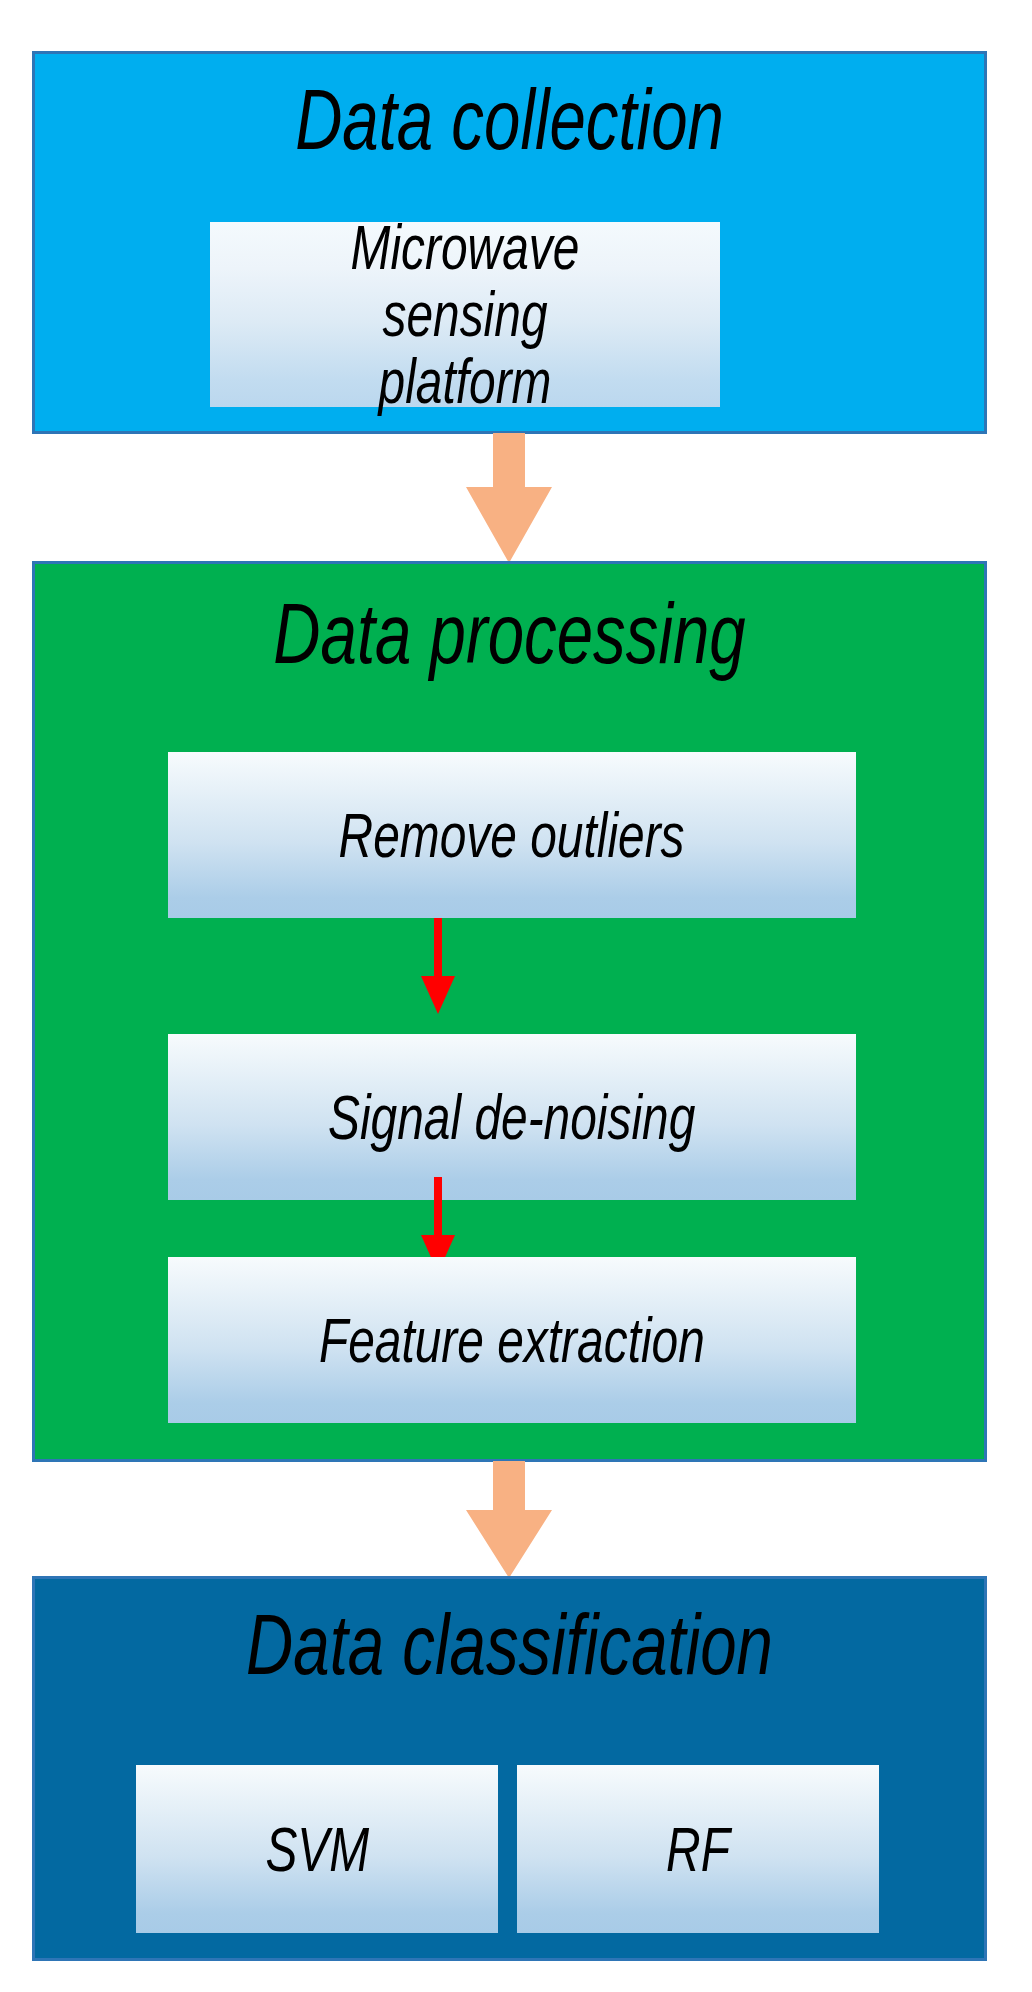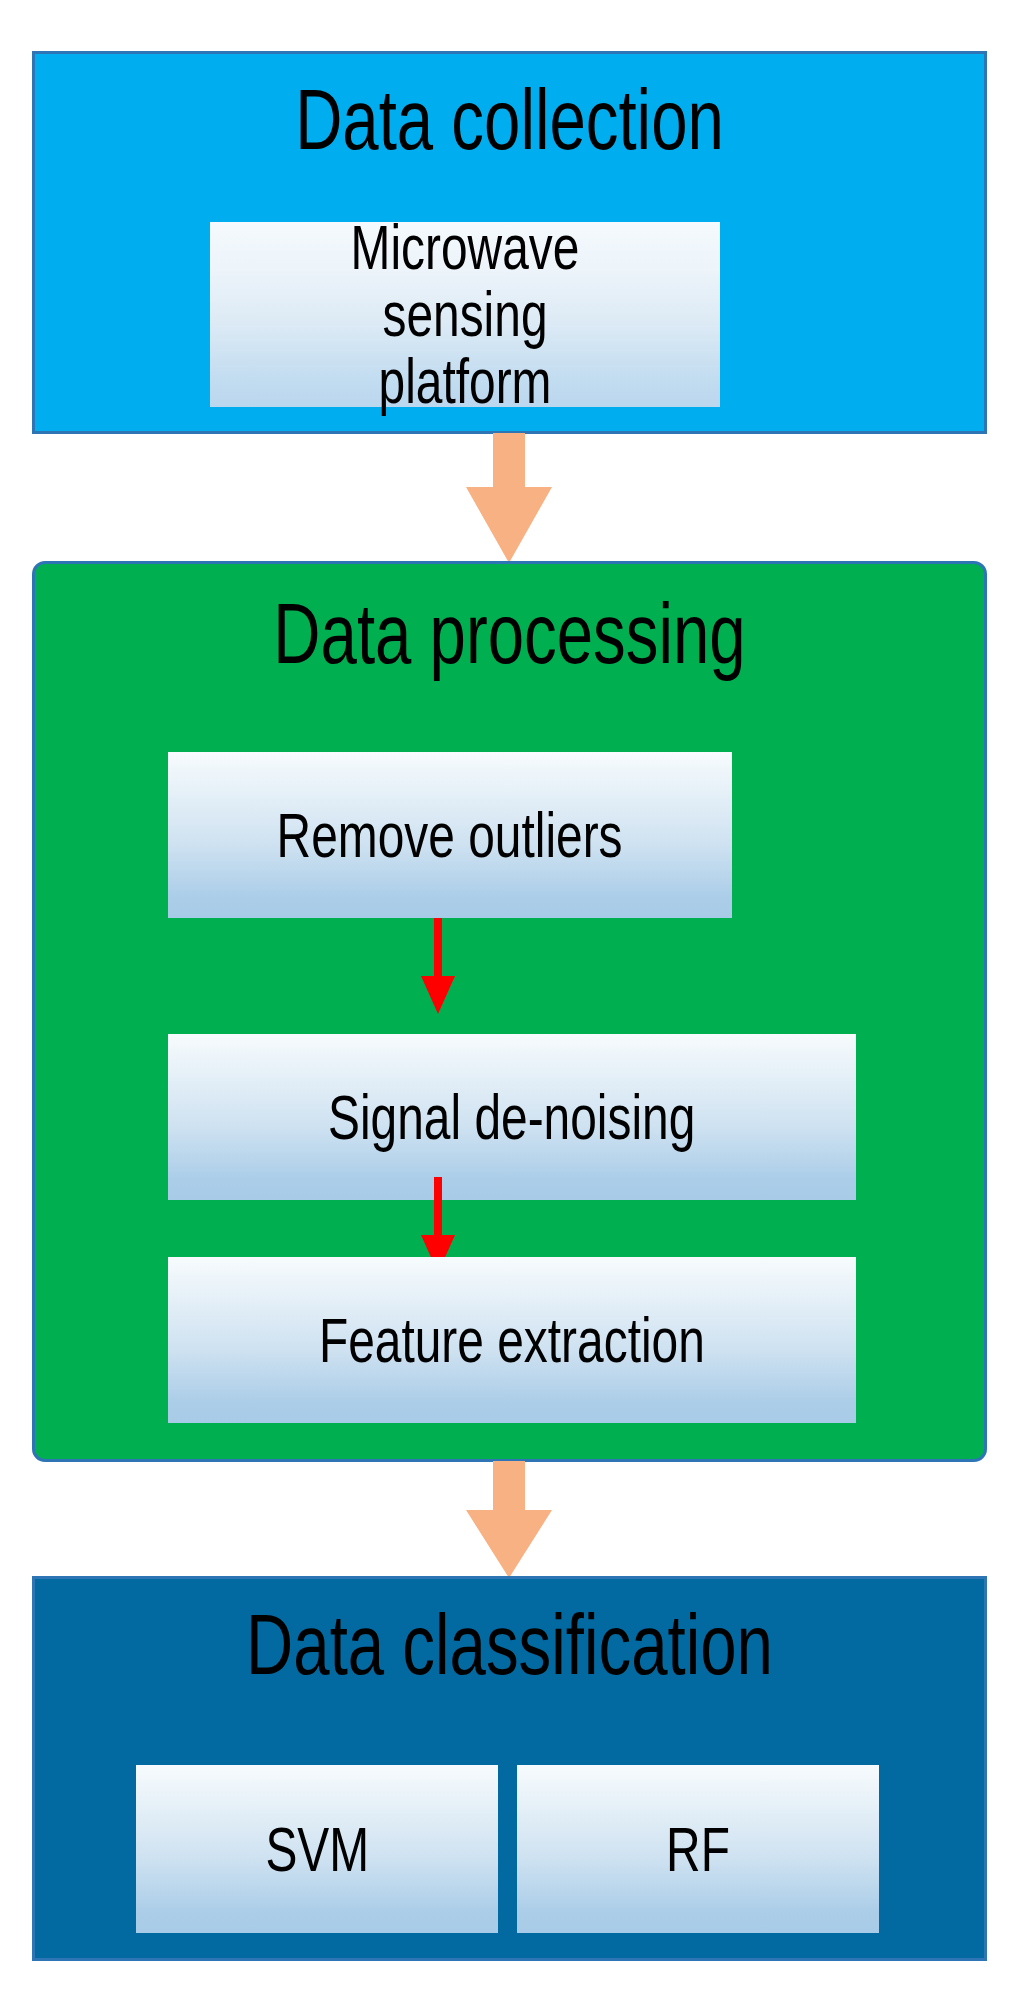--- a/index.html
+++ b/index.html
@@ -13,20 +13,21 @@
     position: relative;
     overflow: hidden;
     font-family: "Liberation Sans", sans-serif;
   }
 
   #canvas {
     position: absolute;
     left: 0; top: 0;
     width: 1032px;
     height: 1992px;
+    font-style: italic;
   }
 
   
   .stage {
     position: absolute;
     box-sizing: border-box;
     border: 3px solid #2E75B6;
   }
   .stage-collection { background: #00AEEF; }
   .stage-processing { background: #00B050; }
@@ -89,25 +90,25 @@
 platform</span>
     </div>
   </div>
 
   <div class="arrow-wrap" style="left:466px; top:433px; width:86px; height:130px;">
     <svg width="86" height="130" viewBox="0 0 86 130">
       <polygon points="27,0 59,0 59,54 86,54 43,130 0,54 27,54" fill="#F8B183"></polygon>
     </svg>
   </div>
 
-  <div class="stage stage-processing" style="left:32px; top:561px; width:955px; height:901px;border-radius:13px;">
+  <div class="stage stage-processing" style="left:32px; top:561px; width:955px; height:901px;">
 
     <div class="stage-title" style="top:26px; font-size:86px;">Data processing</div>
 
-    <div class="node" style="left:133px; top:188px; width:564px; height:166px;text-align:right;">
+    <div class="node" style="left:133px; top:188px; width:688px; height:166px;text-align:right;">
       <span class="node-label" style="font-size:63px;">Remove outliers</span>
     </div>
 
     <div class="arrow-wrap" style="left:386px; top:354px; width:34px; height:96px;">
       <svg width="34" height="96" viewBox="0 0 34 96">
         <rect x="13" y="0" width="8" height="62" fill="#FF0000"></rect>
         <polygon points="17,96 0,58 34,58" fill="#FF0000"></polygon>
       </svg>
     </div>
 

